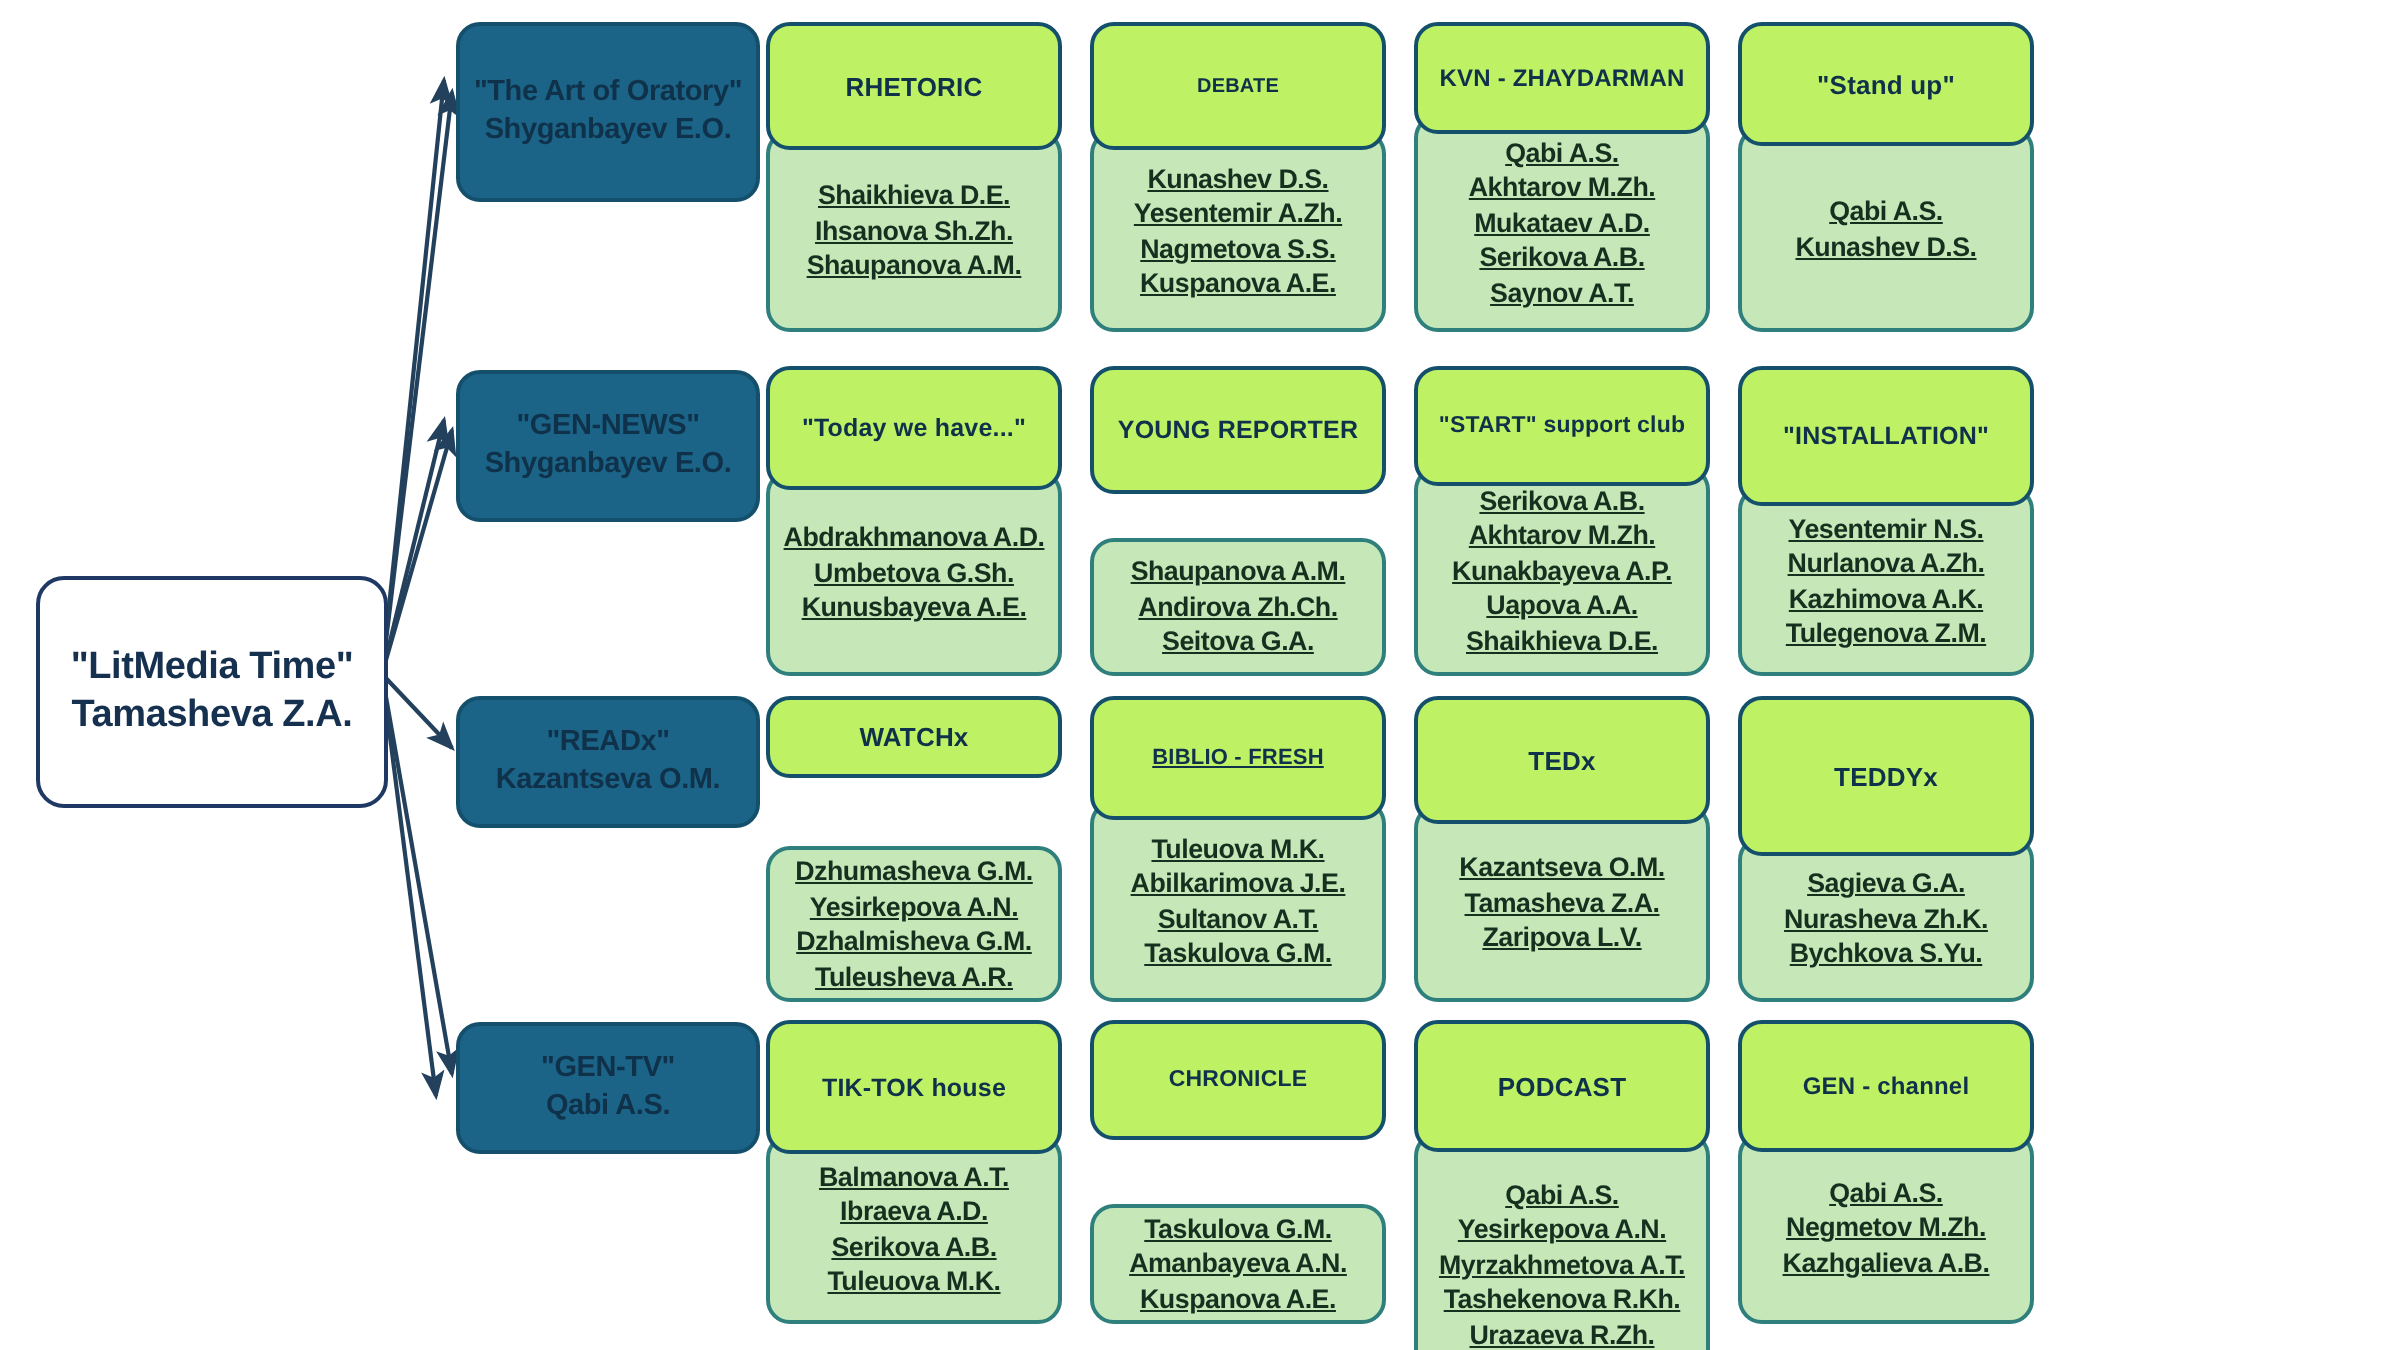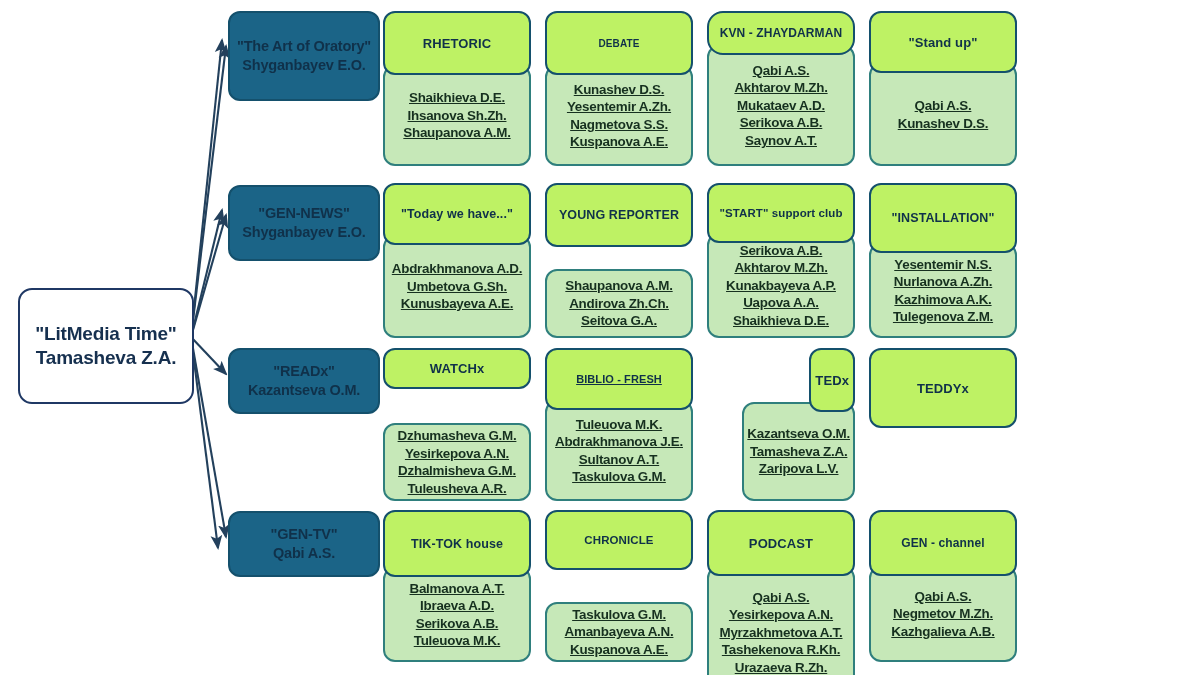--- a/index.html
+++ b/index.html
@@ -155,21 +155,21 @@
           <span class="head-title">DEBATE</span>
         </div>
         <div class="card-body">
           <span class="member">Kunashev D.S.</span>
           <span class="member">Yesentemir A.Zh.</span>
           <span class="member">Nagmetova S.S.</span>
           <span class="member">Kuspanova A.E.</span>
         </div>
       </div>
       <div class="card" style="left: 707px; top: 11px; height: 155px;">
-        <div class="card-head" style="height: 44px; font-size: 12px; border-radius: 16px;">
+        <div class="card-head" style="height: 56px; font-size: 12px;">
           <span class="head-title">KVN - ZHAYDARMAN</span>
         </div>
         <div class="card-body">
           <span class="member">Qabi A.S.</span>
           <span class="member">Akhtarov M.Zh.</span>
           <span class="member">Mukataev A.D.</span>
           <span class="member">Serikova A.B.</span>
           <span class="member">Saynov A.T.</span>
         </div>
       </div>
@@ -235,38 +235,43 @@
           <span class="member">Dzhalmisheva G.M.</span>
           <span class="member">Tuleusheva A.R.</span>
         </div>
       </div>
       <div class="card" style="left: 545px; top: 348px; height: 153px;">
         <div class="card-head" style="height: 62px; font-size: 11px; text-decoration: underline;">
           <span class="head-title">BIBLIO - FRESH</span>
         </div>
         <div class="card-body">
           <span class="member">Tuleuova M.K.</span>
-          <span class="member">Abdrakhmanova J.E.</span>
+          <span class="member">Abilkarimova J.E.</span>
           <span class="member">Sultanov A.T.</span>
           <span class="member">Taskulova G.M.</span>
         </div>
       </div>
-      <div class="card" style="left: 707px; top: 348px; height: 153px; align-items: flex-end;">
+      <div class="card" style="left: 707px; top: 348px; height: 153px;">
         <div class="card-head" style="height: 64px; font-size: 13px;">
           <span class="head-title">TEDx</span>
         </div>
         <div class="card-body">
           <span class="member">Kazantseva O.M.</span>
           <span class="member">Tamasheva Z.A.</span>
           <span class="member">Zaripova L.V.</span>
         </div>
       </div>
       <div class="card" style="left: 869px; top: 348px; height: 153px;">
         <div class="card-head" style="height: 80px; font-size: 13px; text-align: right;">
           <span class="head-title">TEDDYx</span>
+        </div>
+        <div class="card-body">
+          <span class="member">Sagieva G.A.</span>
+          <span class="member">Nurasheva Zh.K.</span>
+          <span class="member">Bychkova S.Yu.</span>
         </div>
       </div>
       <div class="card" style="left: 383px; top: 510px; height: 152px; border-radius: 19px;">
         <div class="card-head" style="height: 67px; font-size: 12.5px;">
           <span class="head-title">TIK-TOK house</span>
         </div>
         <div class="card-body">
           <span class="member">Balmanova A.T.</span>
           <span class="member">Ibraeva A.D.</span>
           <span class="member">Serikova A.B.</span>

